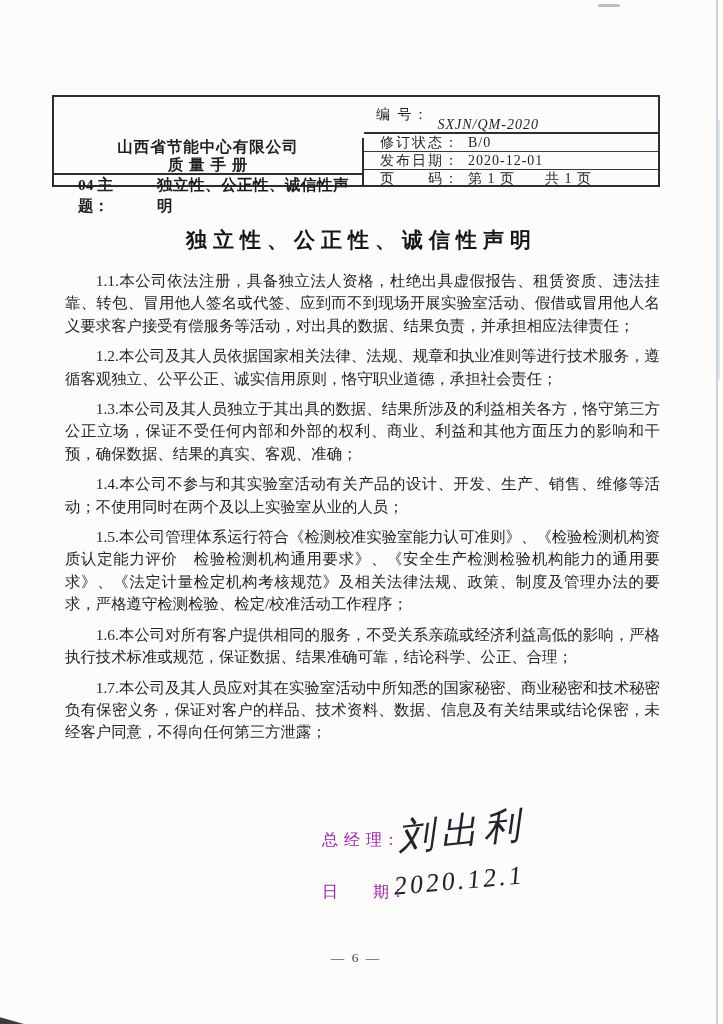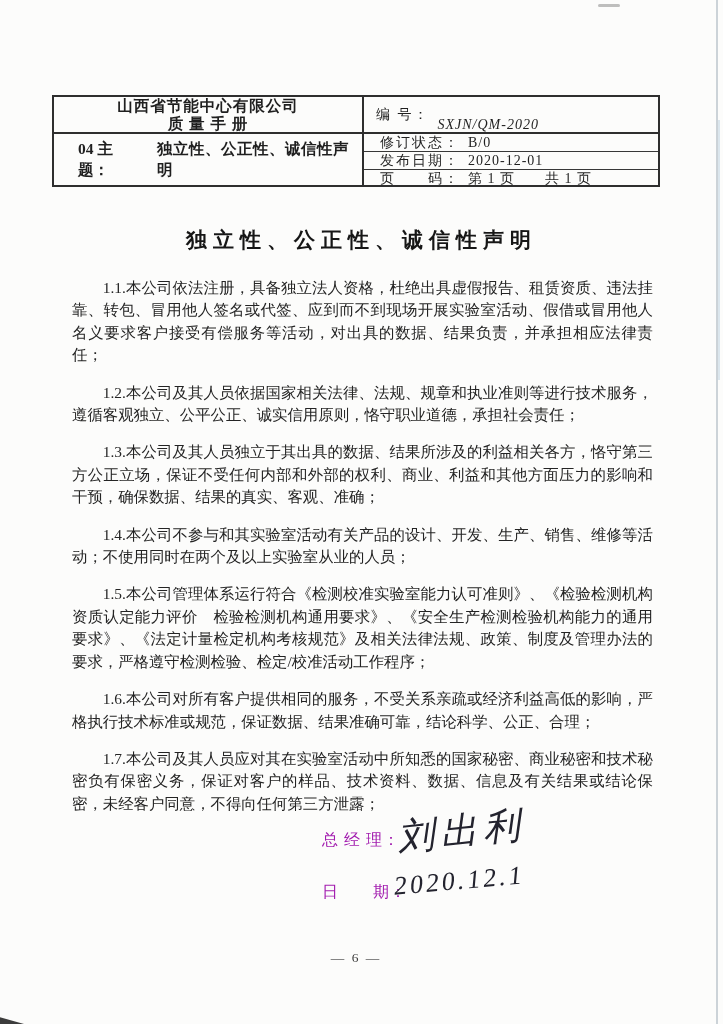--- a/index.html
+++ b/index.html
@@ -16,21 +16,21 @@
   .edge-right2{position:absolute;top:120px;right:3px;width:2px;height:260px;background:#dbe6ed;}
   .corner-bl{position:absolute;left:0;bottom:0;width:24px;height:8px;background:#3c3c3c;
     clip-path:polygon(0 15%,0 100%,100% 100%);}
   .speck{position:absolute;left:598px;top:4px;width:22px;height:3px;background:#8a8a8a;opacity:.55;border-radius:2px;}
 
   
   .htable{
     position:absolute;left:52px;top:95px;width:608px;height:92px;
     border:2px solid #2e2e2e;display:flex;box-sizing:border-box;
   }
-  .ht-left{width:310px;border-right:2px solid #2e2e2e;display:flex;flex-direction:column;box-sizing:border-box;}
+  .ht-left{width:310px;border-right:2px solid #2e2e2e;display:flex;flex-direction:column;box-sizing:border-box;margin-top:41px;}
   .ht-company{
     height:37px;border-bottom:2px solid #2e2e2e;display:flex;flex-direction:column;
     align-items:center;justify-content:center;font-weight:700;font-size:15.5px;line-height:18px;
     letter-spacing:1px;box-sizing:border-box;
   }
   .ht-subject{
     flex:1;display:flex;align-items:center;padding-left:24px;
     font-weight:700;font-size:15.5px;box-sizing:border-box;
   }
   .ht-subject .val{margin-left:14px;letter-spacing:.5px;}
@@ -48,21 +48,21 @@
 
   
   .doc-title{
     position:absolute;left:0;top:226px;width:723px;text-align:center;
     font-size:21px;font-weight:700;letter-spacing:6px;color:#161616;
   }
   .bodytext{
     position:absolute;left:57px;top:262px;width:611px;
     font-size:15.4px;line-height:22.4px;text-align:justify;color:#242424;
   }
-  .bodytext p{margin:15px;text-indent:2em;}
+  .bodytext p{margin:8px;text-indent:2em;}
 
   
   .sig{position:absolute;left:322px;top:812px;width:340px;}
   .sig-row{position:relative;height:52px;}
   .sig-label{font-size:16px;color:#a21caf;letter-spacing:1px;position:absolute;left:0;top:18px;}
   .sig-name{
     position:absolute;left:78px;top:-6px;font-size:37px;color:#23232e;
     transform:rotate(-6deg) skewX(-14deg);letter-spacing:6px;font-weight:400;
   }
   .sig-date{

